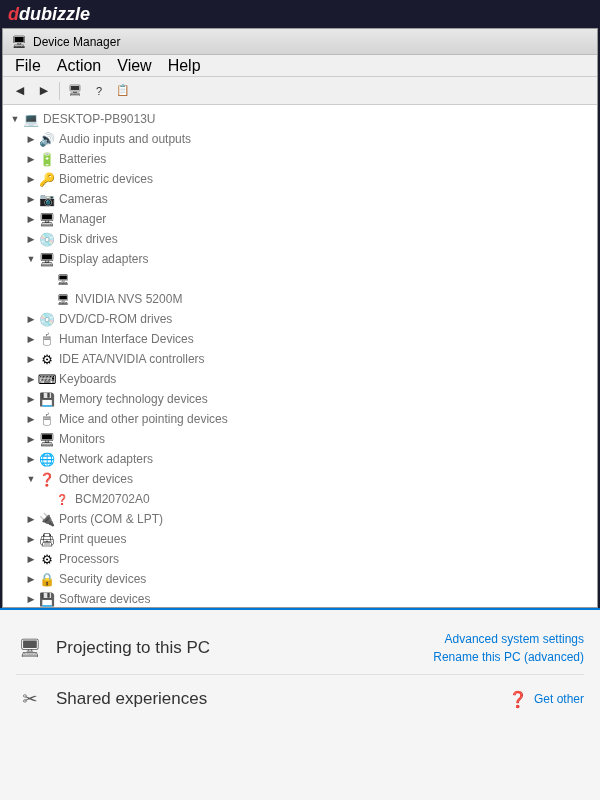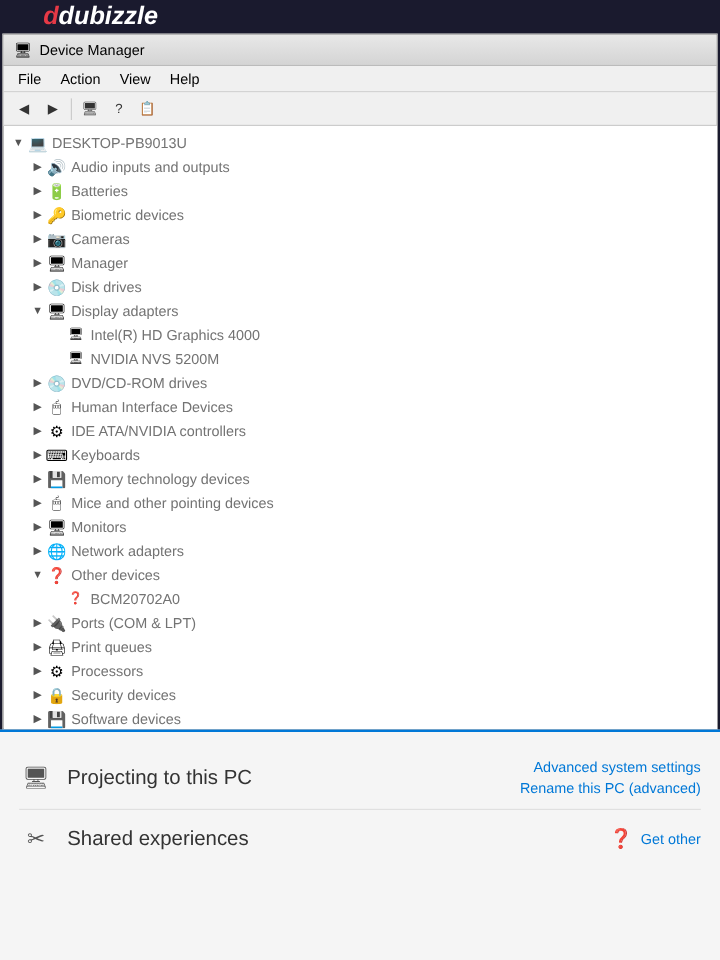--- a/index.html
+++ b/index.html
@@ -16,24 +16,23 @@
     
     .dubizzle-bar {
       background: #1a1a2e;
       height: 28px;
       display: flex;
       align-items: center;
       padding: 0 8px;
     }
     .dubizzle-logo {
       color: white;
-      font-size: 21px;
+      font-size: 18px;
       font-weight: bold;
       font-style: italic;
-      margin-left: 28px;
     }
     .dubizzle-logo span.red {
       color: #e63946;
     }
 
     
     .window-container {
       display: flex;
       flex-direction: column;
       height: 580px;
@@ -70,21 +69,21 @@
     .menu-bar {
       background: #f0f0f0;
       height: 22px;
       display: flex;
       align-items: center;
       padding: 0 4px;
       border-bottom: 1px solid #ccc;
     }
     .menu-item {
       padding: 2px 8px;
-      font-size: 12px;
+      font-size: 16px;
       color: #000;
       cursor: pointer;
     }
 
     
     .toolbar {
       background: #f0f0f0;
       height: 28px;
       display: flex;
       align-items: center;
@@ -309,21 +308,20 @@
       <span class="indent" style="width:20px"></span>
       <span class="expander">▼</span>
       <span class="item-icon">🖥</span>
       <span class="item-label">Display adapters</span>
     </div>
 
     <div class="tree-item">
       <span class="indent" style="width:36px"></span>
       <span class="expander">&nbsp;</span>
       <span class="item-icon" style="font-size:10px">🖥</span>
-      <span class="item-label">Intel(R) HD Graphics 4000</span>
     </div>
 
     <div class="tree-item">
       <span class="indent" style="width:36px"></span>
       <span class="expander">&nbsp;</span>
       <span class="item-icon" style="font-size:10px">🖥</span>
       <span class="item-label">NVIDIA NVS 5200M</span>
     </div>
 
     <div class="tree-item">

